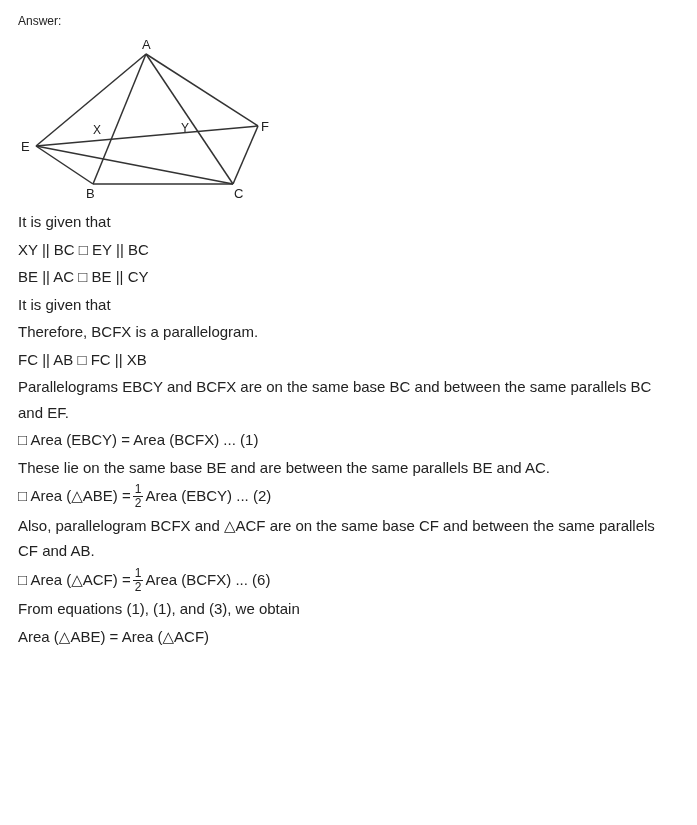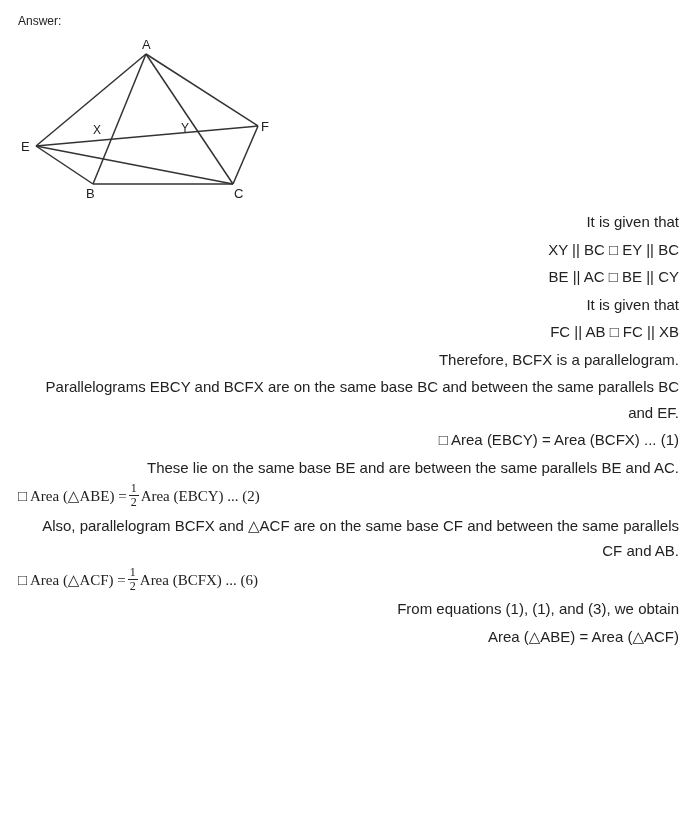--- a/index.html
+++ b/index.html
@@ -29,21 +29,20 @@
     svg.diagram {
       width: 260px;
       height: 165px;
     }
     .content-block {
       line-height: 1.7;
     }
     .line {
       display: block;
       margin-bottom: 2px;
-      text-align: right;
     }
     .fraction {
       display: inline-flex;
       flex-direction: column;
       align-items: center;
       vertical-align: middle;
       margin: 0 2px;
       font-size: 13px;
       line-height: 1.1;
     }
@@ -51,25 +50,24 @@
       border-bottom: 1px solid #222;
       padding: 0 2px;
       font-size: 12px;
     }
     .fraction .denominator {
       padding: 0 2px;
       font-size: 12px;
     }
     .line-with-fraction {
       display: flex;
-      align-items: flex-start;
+      align-items: flex-end;
       flex-wrap: wrap;
       margin-bottom: 2px;
       line-height: 1.9;
-      font-family: Liberation Serif, serif;
     }
   </style>
 </head>
 <body>
 
 <div class="answer-label">
   <span>Answer:</span>
 </div>
 
 <div class="diagram-container">
@@ -102,22 +100,22 @@
     <text x="163" y="96" font-size="12" font-family="Arial" fill="#222">Y</text>
   </svg>
 </div>
 
 <div class="content-block">
 
   <span class="line">It is given that</span>
   <span class="line">XY || BC □ EY || BC</span>
   <span class="line">BE || AC □ BE || CY</span>
   <span class="line">It is given that</span>
+  <span class="line">Therefore, BCFX is a parallelogram.</span>
   <span class="line">FC || AB □ FC || XB</span>
-  <span class="line">Therefore, BCFX is a parallelogram.</span>
   <span class="line">Parallelograms EBCY and BCFX are on the same base BC and between the same parallels BC and EF.</span>
   <span class="line">□ Area (EBCY) = Area (BCFX) ... (1)</span>
   <span class="line">These lie on the same base BE and are between the same parallels BE and AC.</span>
 
   <div class="line-with-fraction">
     <span>□ Area (△ABE) = </span>
     <span class="fraction">
       <span class="numerator">1</span>
       <span class="denominator">2</span>
     </span>

